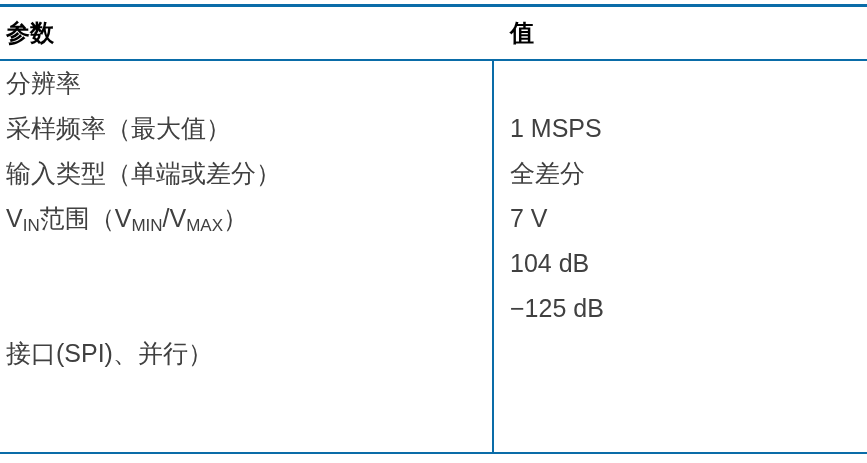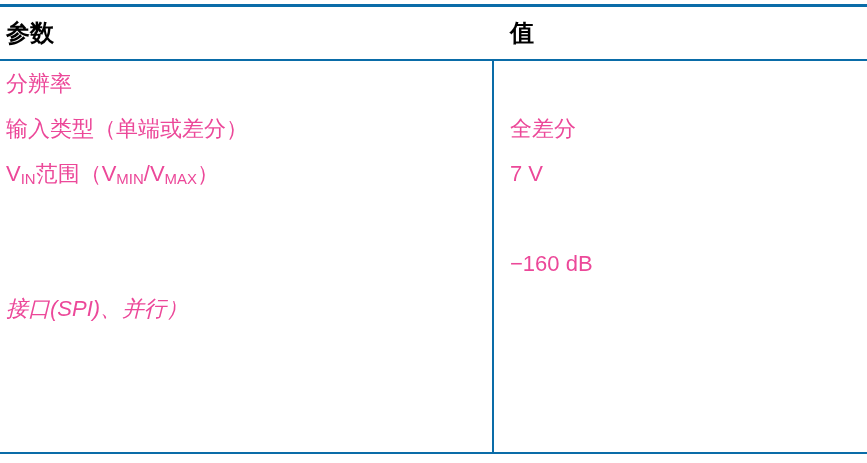--- a/index.html
+++ b/index.html
@@ -62,28 +62,28 @@
     width: 867px;
   }
   .row {
     position: relative;
     width: 867px;
     height: 45px;
   }
   .cell {
     position: absolute;
     top: 0;
-    font-size: 22px;
+    font-size: 25px;
     line-height: 45px;
     white-space: nowrap;
-    color: #ec4899;
+    color: #404040;
   }
   .cell-param { left: 6px; }
   .cell-value { left: 510px; }
-  .cont-row .cell-param { left: 6px; font-style: italic; }
+  .cont-row .cell-param { left: 6px; }
 
   sub {
     font-size: 0.68em;
     vertical-align: -0.22em;
     text-align: right;
   }
   sup {
     font-size: 0.68em;
     vertical-align: 0.42em;
   }
@@ -102,36 +102,41 @@
     <div class="header-cell header-param">参数</div>
     <div class="header-cell header-value">值</div>
   </div>
 
   <div class="rows">
 
     <div class="row">
       <div class="cell cell-param">分辨率</div>
     </div>
 
+    <div class="row">
+      <div class="cell cell-param">采样频率（最大值）</div>
+      <div class="cell cell-value">1 MSPS</div>
+    </div>
 
     <div class="row">
       <div class="cell cell-param">输入类型（单端或差分）</div>
       <div class="cell cell-value">全差分</div>
     </div>
 
     <div class="row">
       <div class="cell cell-param">V<sub>IN</sub>范围（V<sub>MIN</sub>/V<sub>MAX</sub>）</div>
       <div class="cell cell-value">7 V</div>
     </div>
 
     <div class="row">
+      <div class="cell cell-value">104 dB</div>
     </div>
 
     <div class="row">
-      <div class="cell cell-value">−160 dB</div>
+      <div class="cell cell-value">−125 dB</div>
     </div>
 
 
     <div class="row cont-row">
       <div class="cell cell-param">接口(SPI)、并行）</div>
       <div class="cell cell-value"></div>
     </div>
 
   </div>
 </div>

